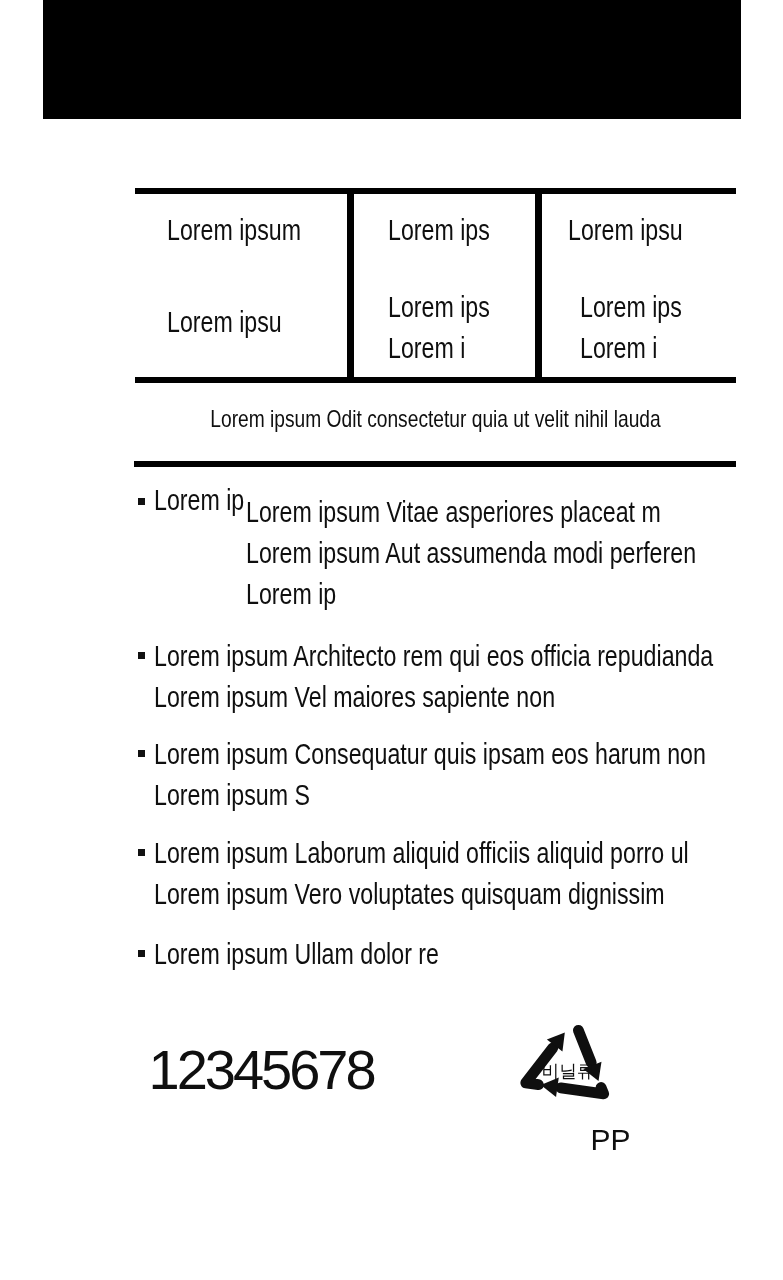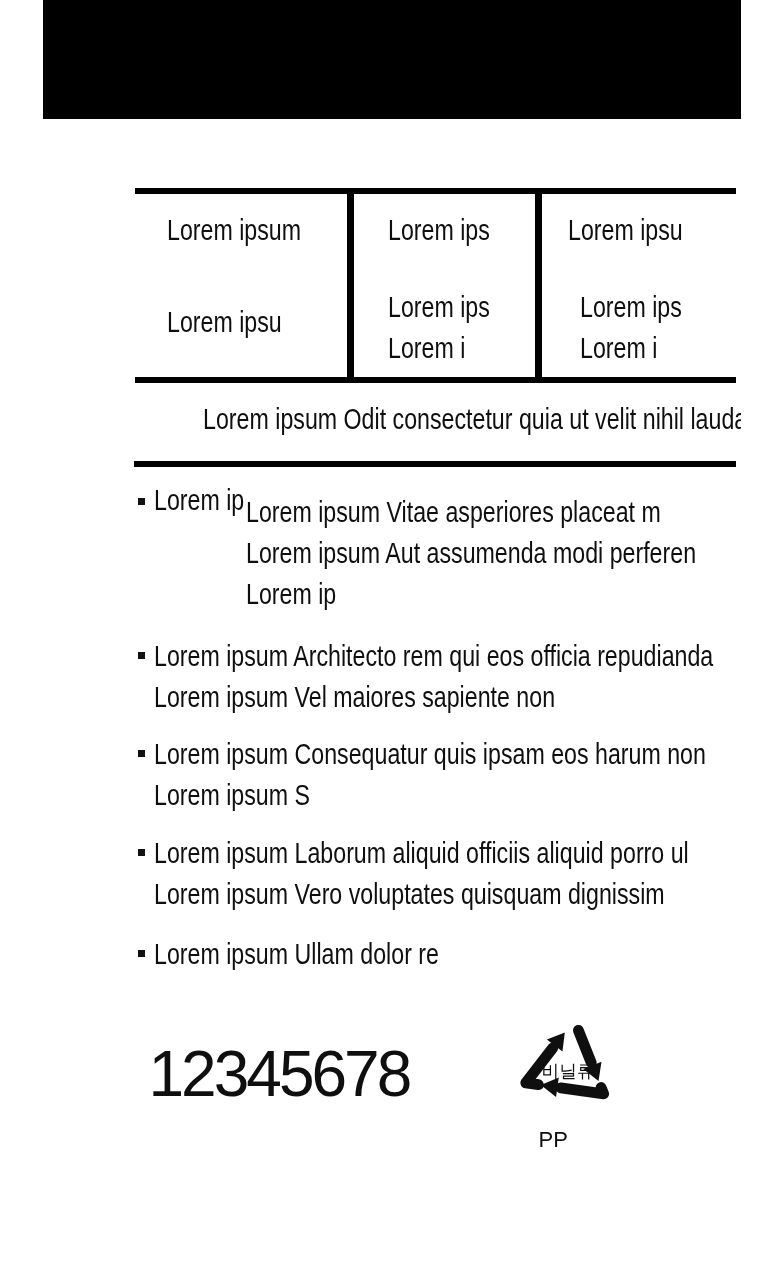--- a/index.html
+++ b/index.html
@@ -18,38 +18,38 @@
   .txt-c { transform:scaleX(0.8); transform-origin:50% 50%; }
 
   
   .spec-table { position:absolute; left:92px; top:188px; width:601px; height:183px;
                 border-top:6px solid #000; border-bottom:6px solid #000; }
   .vline { position:absolute; top:0; bottom:0; width:7px; background:#000; }
   .v1 { left:212px; } .v2 { left:400px; }
 
   
   .note { position:absolute; left:92px; top:401px; width:601px; text-align:center;
-          font-size:29px; line-height:36px; white-space:nowrap; }
+          font-size:24px; line-height:36px; white-space:nowrap; }
   .rule { position:absolute; left:91px; top:461px; width:602px; height:6px; background:#000; }
 
   
   .bullet { position:absolute; left:111px; }
   .sq { position:absolute; left:-16px; width:7px; height:7px; background:#111; }
   .blines { font-size:29px; line-height:41px; white-space:nowrap;
             transform:scaleX(0.8); transform-origin:0 0; }
   .blabel { position:absolute; left:0; top:0; font-size:29px; line-height:36px; white-space:nowrap;
             transform:scaleX(0.8); transform-origin:0 0; }
   .bblock { position:absolute; left:92px; top:10px; }
 
   
-  .big-number { position:absolute; left:106px; top:1042px; font-size:64px; line-height:1;
+  .big-number { position:absolute; left:106px; top:1042px; font-size:56px; line-height:1;
                 letter-spacing:-3px; white-space:nowrap; }
   .recycle { position:absolute; left:466px; top:1006px; width:118px; height:118px; }
-  .material { position:absolute; left:496px; top:1124px; width:120px; text-align:left;
-              font-size:22px; line-height:32px; }
+  .material { position:absolute; left:468px; top:1124px; width:120px; text-align:right;
+              font-size:30px; line-height:32px; }
 </style>
 </head>
 <body>
 
 <div class="page">
 
   <div class="band"></div>
 
   <div class="spec-table">
     <div class="vline v1"></div>

